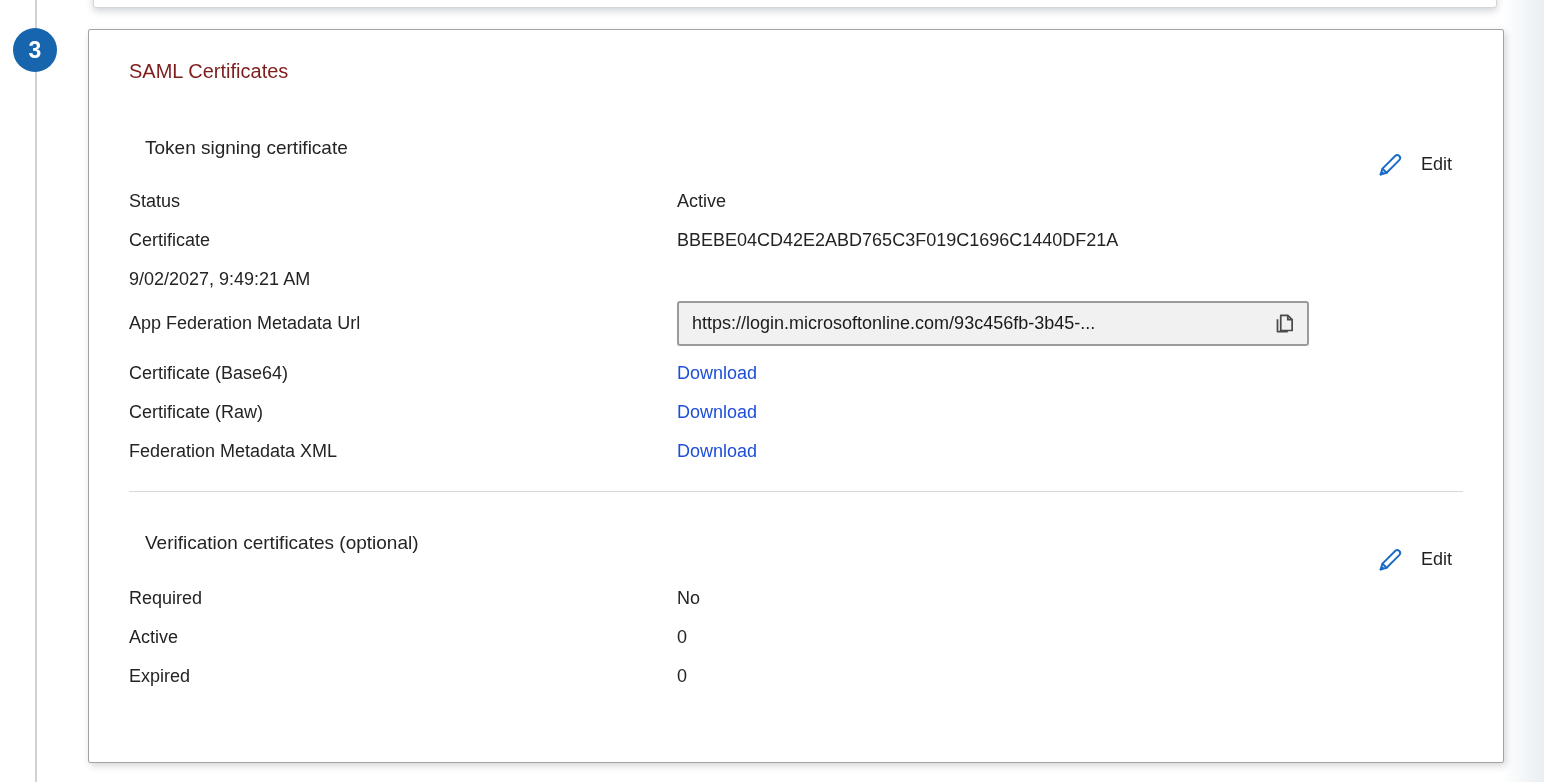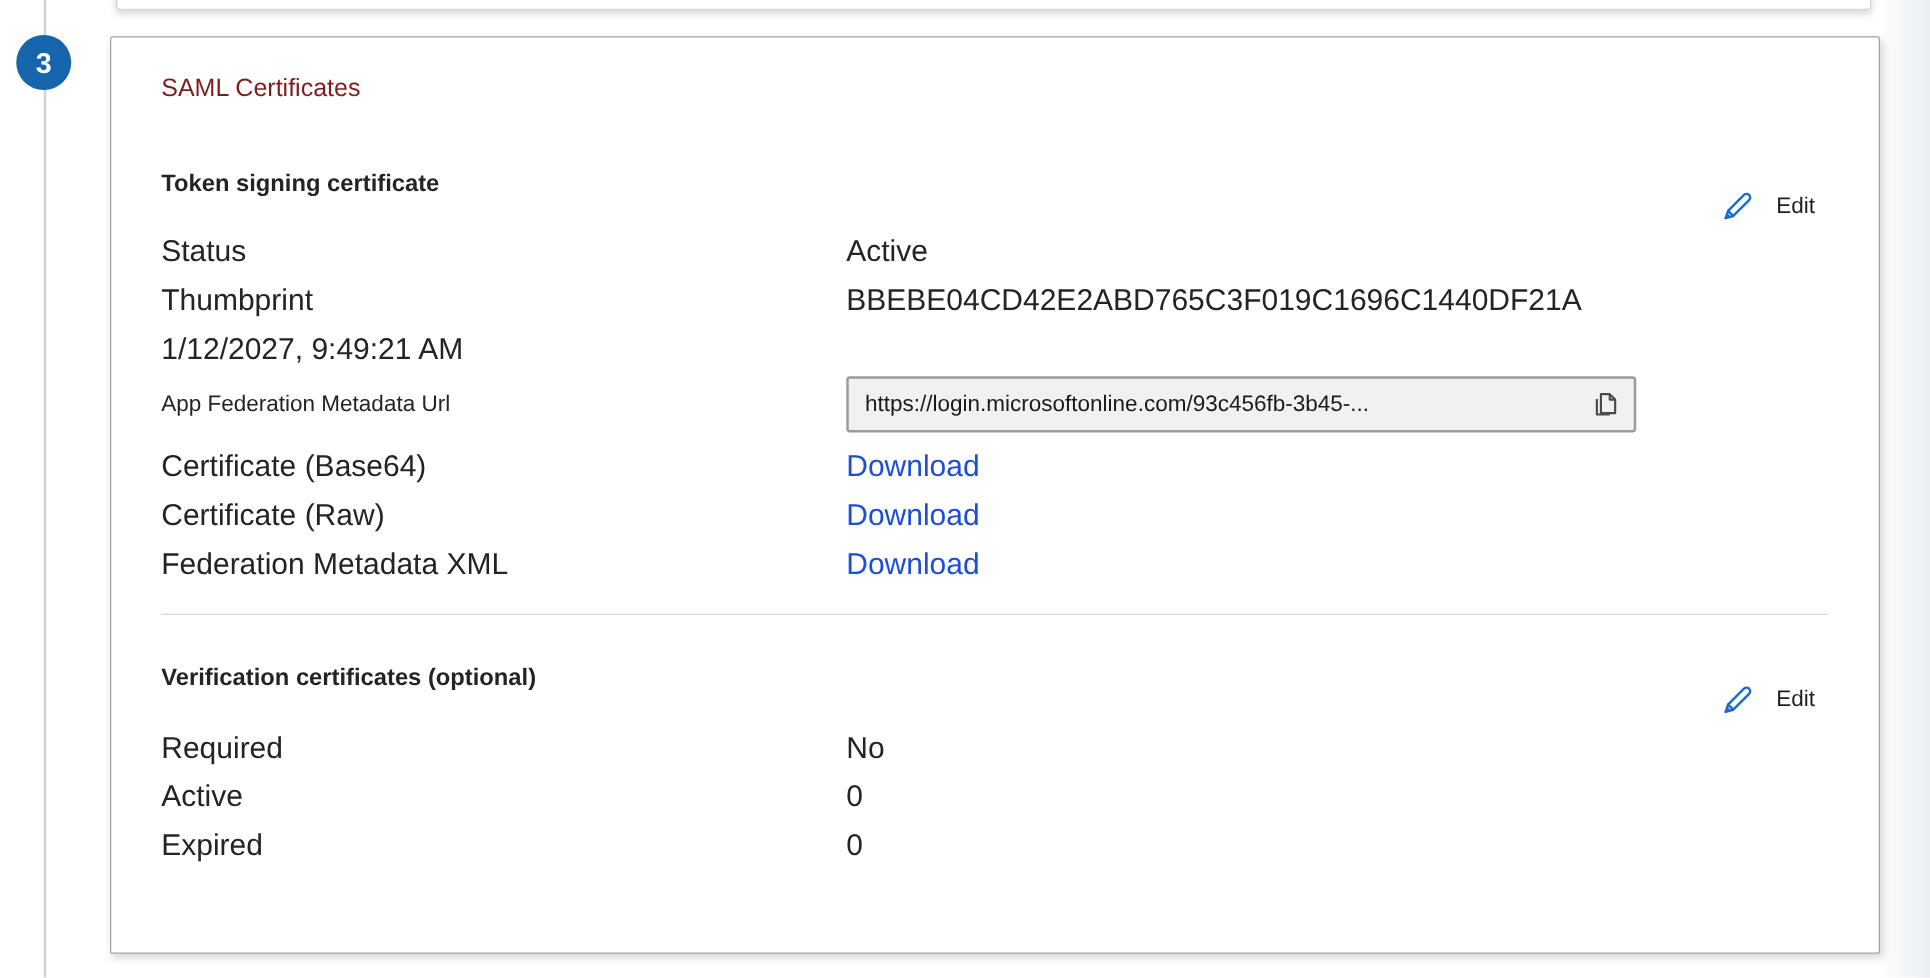--- a/index.html
+++ b/index.html
@@ -29,29 +29,29 @@
   }
   .card{
     position:absolute;left:88px;top:29px;width:1416px;height:734px;box-sizing:border-box;
     background:#ffffff;border:1px solid #a5a3a1;border-radius:2px;
     box-shadow:2px 3px 7px rgba(0,0,0,0.16);
     padding:28px 40px;z-index:2;
   }
   .card-title{font-size:20px;font-weight:400;margin:0;color:#7f1d1d;line-height:27px;}
   .section{position:relative;}
   .section-token{margin-top:50px;}
-  .section-header{font-size:19px;font-weight:700;margin:0;line-height:25px;color:#252423;}
+  .section-header{font-size:19px;font-weight:400;margin:16px;line-height:25px;color:#252423;}
   .edit-btn{
     position:absolute;right:7px;top:12px;display:flex;align-items:center;gap:15px;
     font-size:18px;color:#201f1e;cursor:pointer;background:none;border:none;padding:2px 4px;
     font-family:"Liberation Sans", sans-serif;
   }
   .edit-btn svg{display:block;}
   .rows{margin-top:22px;}
-  .row{display:flex;align-items:flex-end;line-height:39px;font-size:24px;}
+  .row{display:flex;align-items:flex-end;line-height:39px;font-size:18px;}
   .row-label{width:548px;flex-shrink:0;}
   .row-value{white-space:nowrap;}
   .url-row{display:flex;align-items:center;height:47px;margin:1px 0 7px;font-size:18px;}
   .url-box{
     box-sizing:border-box;width:632px;height:45px;display:flex;align-items:center;
     background:#f1f1f1;border:2px solid #9b9b9b;border-radius:3px;padding:0 10px 0 13px;
   }
   .url-text{flex:1;font-size:18px;color:#1b1a19;white-space:nowrap;overflow:hidden;}
   .copy-btn{background:none;border:none;padding:0;margin-left:8px;cursor:pointer;line-height:0;}
   .download-link{color:#1d4ed8;text-decoration:none;cursor:pointer;}
@@ -83,25 +83,25 @@
       </span>
       <span>Edit</span>
     </button>
 
     <div class="rows">
       <div class="row">
         <span class="row-label">Status</span>
         <span class="row-value">Active</span>
       </div>
       <div class="row">
-        <span class="row-label">Thumbprint</span>
+        <span class="row-label">Certificate</span>
         <span class="row-value">BBEBE04CD42E2ABD765C3F019C1696C1440DF21A</span>
       </div>
       <div class="row">
-        <span class="row-value">1/12/2027, 9:49:21 AM</span>
+        <span class="row-value">9/02/2027, 9:49:21 AM</span>
       </div>
 
       <div class="url-row">
         <span class="row-label">App Federation Metadata Url</span>
         <div class="url-box">
           <span class="url-text">https://login.microsoftonline.com/93c456fb-3b45-...</span>
           <button class="copy-btn">
             <span>
               <svg width="26" height="26" viewBox="0 0 24 24" fill="none" stroke="#4a4a4a" stroke-width="1.6" stroke-linejoin="round">
                 <path d="M9 4 h6.5 L19.5 8 v10 H9 Z"></path>

